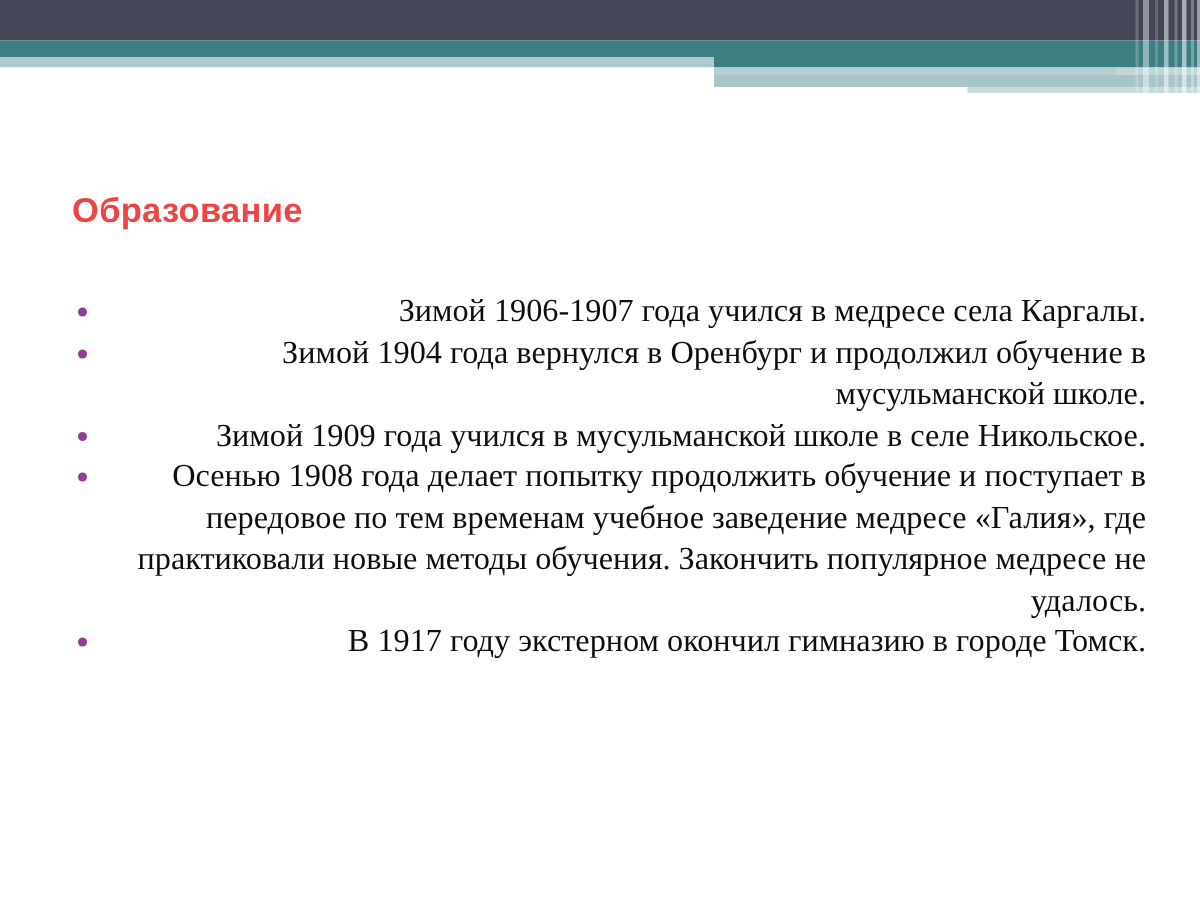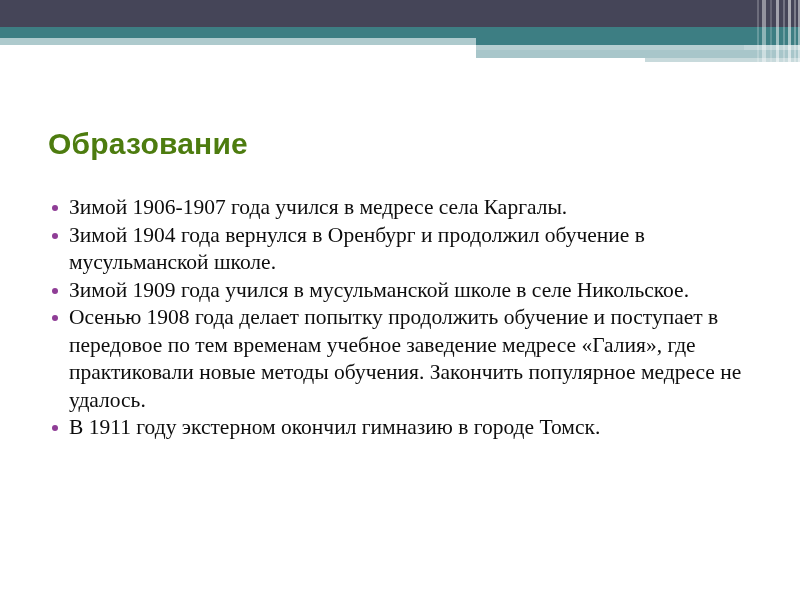--- a/index.html
+++ b/index.html
@@ -128,23 +128,23 @@
   .vs6 { right: 9px;  width: 3px; background: rgba(255,255,255,0.55); }
   .vs7 { right: 4px;  width: 2px; background: rgba(255,255,255,0.30); }
   .vs8 { right: 0px;  width: 2px; background: rgba(255,255,255,0.48); }
 
   
   #slide-title {
     position: absolute;
     left: 48px;
     top: 127px;
     font-family: "Liberation Sans", sans-serif;
-    font-size: 30px;
+    font-size: 23px;
     font-weight: bold;
-    color: #4d7c0f;
+    color: #ef4444;
     letter-spacing: 0.2px;
     white-space: nowrap;
   }
 
   
   #slide-body {
     position: absolute;
     left: 48px;
     top: 194px;
     width: 716px;
@@ -157,21 +157,21 @@
   }
 
   ul.bullets > li {
     position: relative;
     padding-left: 21px;
     margin: 0 0 0 0;
     font-family: "Liberation Serif", serif;
     font-size: 21.5px;
     line-height: 27.5px;
     color: #0d0d0d;
-    text-align: left;
+    text-align: right;
   }
 
   ul.bullets > li::before {
     content: "";
     position: absolute;
     left: 4px;
     top: 11px;
     width: 6px;
     height: 6px;
     border-radius: 50%;
@@ -205,15 +205,15 @@
 </div>
 
 <div id="slide-title">Образование</div>
 
 <div id="slide-body">
   <ul class="bullets">
     <li>Зимой 1906-1907 года учился в медресе села Каргалы.</li>
     <li>Зимой 1904 года вернулся в Оренбург и продолжил обучение в мусульманской школе.</li>
     <li>Зимой 1909 года учился в мусульманской школе в селе Никольское.</li>
     <li> Осенью 1908 года делает попытку продолжить обучение и поступает в передовое по тем временам учебное заведение медресе «Галия», где практиковали новые методы обучения. Закончить популярное медресе не удалось.</li>
-    <li> В 1911 году экстерном окончил гимназию в городе Томск.</li>
+    <li> В 1917 году экстерном окончил гимназию в городе Томск.</li>
   </ul>
 </div>
 
 </body></html>

